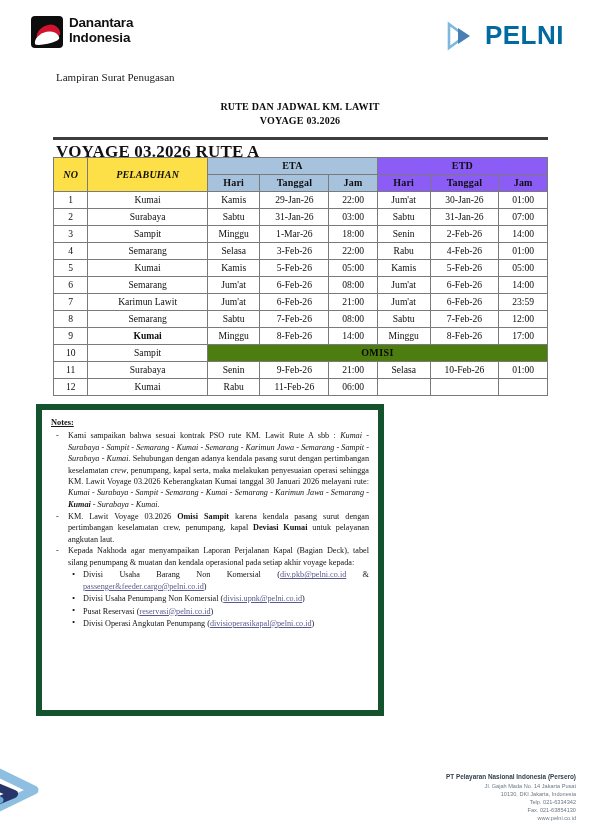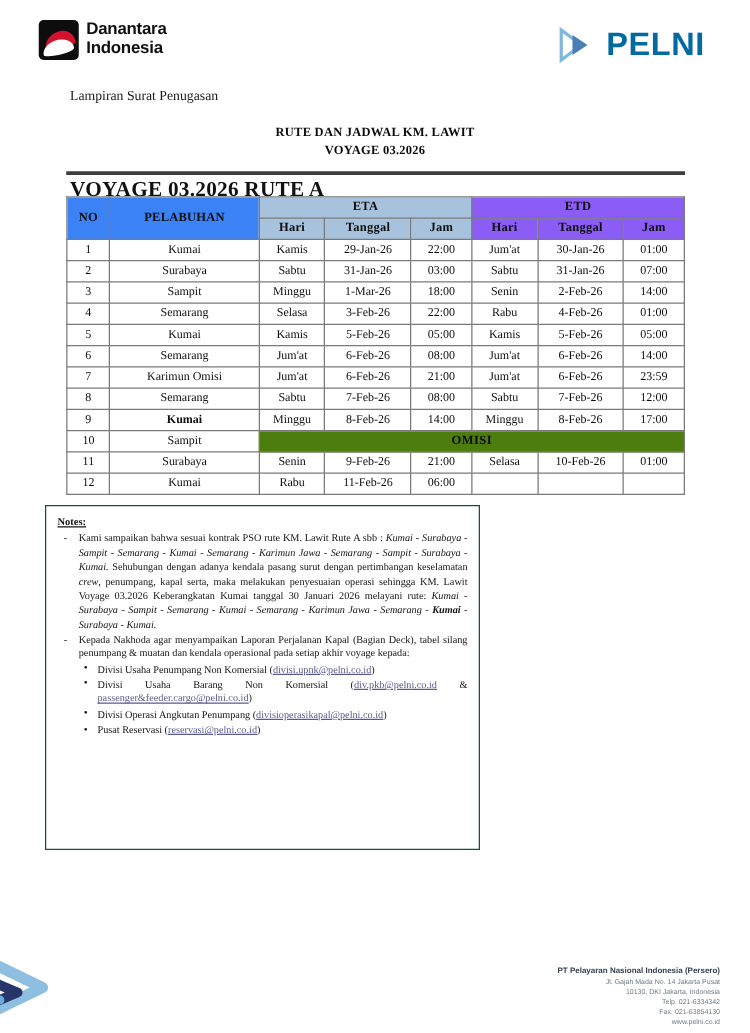--- a/index.html
+++ b/index.html
@@ -135,21 +135,21 @@
     padding: 0;
     height: 16px;
     line-height: 16px;
     white-space: nowrap;
   }
   table.sched th {
     font-weight: bold;
     font-size: 10px;
     letter-spacing: 0.2px;
   }
-  .th-green { background: #3b82f6; }
+  .th-green { background: #fde047; font-style: italic; }
   .th-blue  { background: #a7c2dd; }
   .th-amber { background: #8b5cf6; }
 
   td.col-no   { width: 34px; }
   td.col-port { width: 118px; text-align: left; padding-left: 7px; }
   td.col-hari { width: 52px; }
   td.col-tgl  { width: 68px; }
   td.col-jam  { width: 48px; }
 
   td.bold-port { font-weight: bold; }
@@ -160,22 +160,22 @@
     letter-spacing: 0.4px;
     color: #0a0a0a;
   }
 
   
   .notes-box {
     position: absolute;
     left: 36px;
     top: 404px;
     width: 348px;
-    height: 276px;
-    border: 1px solid #14532d;
+    height: 312px;
+    border: 6px solid #14532d;
     padding: 7px 9px 0 9px;
     font-size: 8.2px;
     line-height: 11.4px;
     color: #131313;
     text-align: justify;
     font-family: Liberation Serif, serif;
   }
   .notes-title {
     font-weight: bold;
     text-decoration: underline;
@@ -356,21 +356,21 @@
           <td class="col-port">Semarang</td>
           <td class="col-hari">Jum'at</td>
           <td class="col-tgl">6-Feb-26</td>
           <td class="col-jam">08:00</td>
           <td class="col-hari">Jum'at</td>
           <td class="col-tgl">6-Feb-26</td>
           <td class="col-jam">14:00</td>
         </tr>
         <tr>
           <td class="col-no">7</td>
-          <td class="col-port">Karimun Omisi</td>
+          <td class="col-port">Karimun Lawit</td>
           <td class="col-hari">Jum'at</td>
           <td class="col-tgl">6-Feb-26</td>
           <td class="col-jam">21:00</td>
           <td class="col-hari">Jum'at</td>
           <td class="col-tgl">6-Feb-26</td>
           <td class="col-jam">23:59</td>
         </tr>
         <tr>
           <td class="col-no">8</td>
           <td class="col-port">Semarang</td>
@@ -424,28 +424,31 @@
   <div class="notes-title">Notes:</div>
 
   <ul class="dash-list">
 
     <li>
       <span>Kami sampaikan bahwa sesuai kontrak PSO rute KM. Lawit Rute A sbb :</span>
       <span class="it">Kumai - Surabaya - Sampit - Semarang - Kumai - Semarang - Karimun Jawa - Semarang - Sampit - Surabaya - Kumai.</span>
       <span>Sehubungan dengan adanya kendala pasang surut dengan pertimbangan keselamatan </span><span class="it">crew</span><span>, penumpang, kapal serta, maka melakukan penyesuaian operasi sehingga KM. Lawit Voyage 03.2026 Keberangkatan Kumai tanggal 30 Januari 2026 melayani rute: </span><span class="it">Kumai - Surabaya - Sampit - Semarang - Kumai - Semarang - Karimun Jawa - Semarang - </span><span class="itbd">Kumai</span><span class="it"> - Surabaya - Kumai.</span>
     </li>
 
+    <li>
+      <span>KM. Lawit Voyage 03.2026 </span><span class="bd">Omisi Sampit</span><span> karena kendala pasang surut dengan pertimbangan keselamatan crew, penumpang, kapal </span><span class="bd">Deviasi Kumai</span><span> untuk pelayanan angkutan laut.</span>
+    </li>
 
     <li>
       <span>Kepada Nakhoda agar menyampaikan Laporan Perjalanan Kapal (Bagian Deck), tabel silang penumpang &amp; muatan dan kendala operasional pada setiap akhir voyage kepada:</span>
       <ul class="bullet-list" id="recipients-list">
+          <li><span>Divisi Usaha Barang Non Komersial (</span><span class="mail">div.pkb@pelni.co.id</span><span> &amp; </span><span class="mail">passenger&amp;feeder.cargo@pelni.co.id</span><span>)</span></li>
           <li><span>Divisi Usaha Penumpang Non Komersial (</span><span class="mail">divisi.upnk@pelni.co.id</span><span>)</span></li>
-          <li><span>Divisi Usaha Barang Non Komersial (</span><span class="mail">div.pkb@pelni.co.id</span><span> &amp; </span><span class="mail">passenger&amp;feeder.cargo@pelni.co.id</span><span>)</span></li>
+          <li><span>Pusat Reservasi (</span><span class="mail">reservasi@pelni.co.id</span><span>)</span></li>
           <li><span>Divisi Operasi Angkutan Penumpang (</span><span class="mail">divisioperasikapal@pelni.co.id</span><span>)</span></li>
-          <li><span>Pusat Reservasi (</span><span class="mail">reservasi@pelni.co.id</span><span>)</span></li>
         </ul>
     </li>
 
   </ul>
 </div>
 
 <svg class="footer-graphic" viewBox="0 0 128 72">
   <path d="M-10 6 L52 36 L-10 66" fill="none" stroke="#8fbfe0" stroke-width="9" stroke-linejoin="round"></path>
   <path d="M-20 18 L32 40 L-20 62" fill="none" stroke="#27356b" stroke-width="8" stroke-linejoin="round"></path>
   <path d="M-30 30 L18 46 L-30 62" fill="none" stroke="#6aa9d8" stroke-width="7" stroke-linejoin="round"></path>

